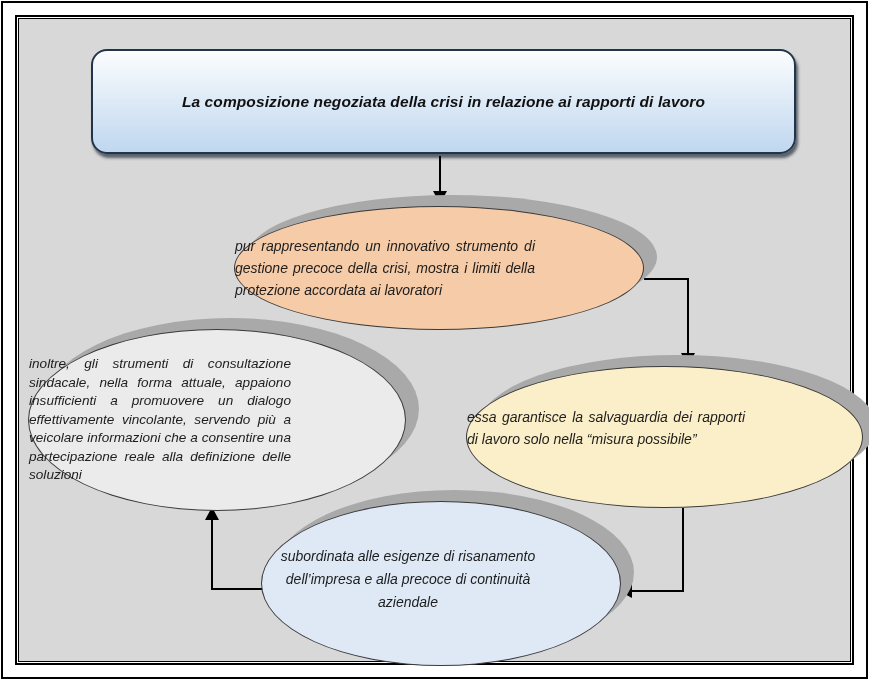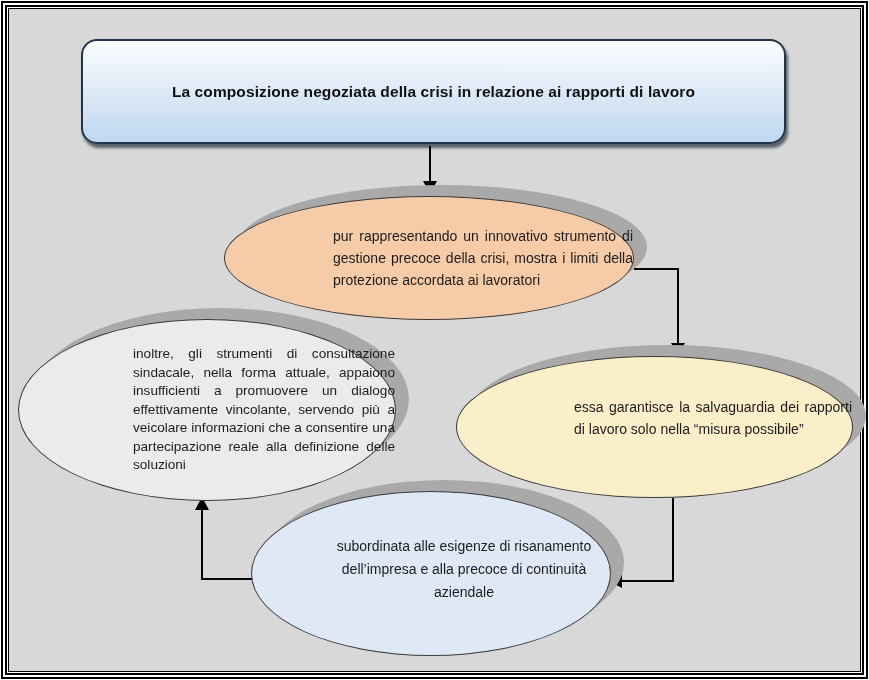--- a/index.html
+++ b/index.html
@@ -5,21 +5,21 @@
   html,body{margin:0;padding:0;}
   body{
     width:869px;height:680px;overflow:hidden;background:#ffffff;
     font-family:"Liberation Sans", sans-serif;
   }
   *{box-sizing:border-box;}
   .frame-outer{
     width:869px;height:680px;padding:1px;background:#ffffff;
   }
   .frame-b1{
-    width:100%;height:100%;border:2px solid #000;padding:2px;background:#ffffff;
+    width:100%;height:100%;border:2px solid #000;padding:12px;background:#ffffff;font-style:italic;
   }
   .frame-b2{
     width:100%;height:100%;border:2px solid #000;padding:1px;background:#ffffff;
   }
   .canvas{
     position:relative;width:100%;height:100%;
     border:1px solid #000;
   }
   
   .title-box{
@@ -34,21 +34,21 @@
   }
   
   .node{position:absolute;}
   .node .ellipse-shadow{
     position:absolute;left:13px;top:-11px;width:100%;height:100%;
     border-radius:50%;
   }
   .node .ellipse-main{
     position:absolute;inset:0;border-radius:50%;
     border:1.4px solid #3a3a3a;
-    display:flex;align-items:center;justify-content:flex-end;
+    display:flex;align-items:center;justify-content:flex-start;
   }
   .node-text{
     color:#1d1d1d;font-size:14px;
   }
   .node-top{left:215px;top:187px;width:410px;height:124px;}
   .node-top .node-text{width:300px;text-align:justify;line-height:22px;}
   .node-left{left:9px;top:310px;width:378px;height:182px;}
   .node-left .node-text{width:262px;text-align:justify;line-height:18.5px;font-size:13.6px;}
   .node-right{left:447px;top:347px;width:397px;height:142px;}
   .node-right .node-text{width:278px;text-align:justify;line-height:22px;margin-top:-18px;}

